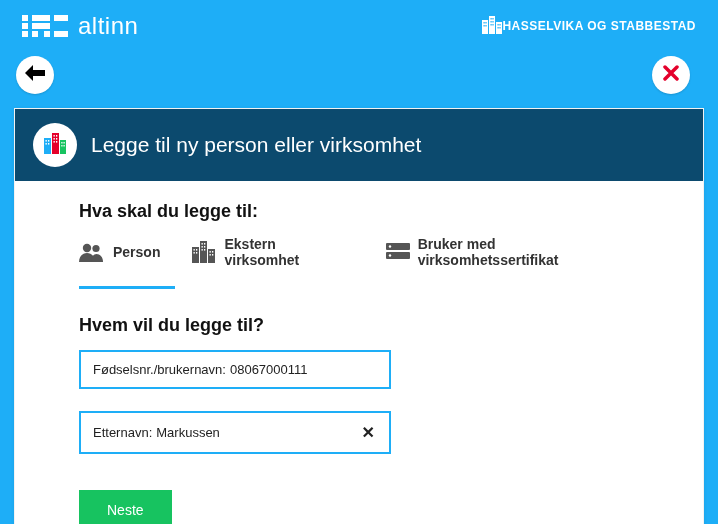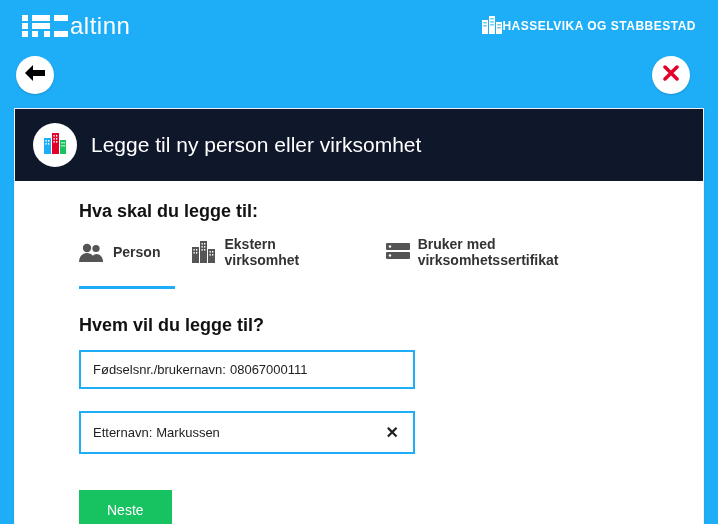--- a/index.html
+++ b/index.html
@@ -13,21 +13,21 @@
     .topbar {
       display: flex;
       justify-content: space-between;
       align-items: center;
       padding: 12px 22px 8px 22px;
       color: #fff;
     }
     .brand {
       display: flex;
       align-items: center;
-      gap: 2px;
+      gap: 10px;
     }
     .brand-logo svg { display: block; }
     .brand-name {
       font-size: 24px;
       font-weight: 400;
       letter-spacing: 0.5px;
     }
     .org {
       display: flex;
       align-items: center;
@@ -54,21 +54,21 @@
       box-shadow: 0 1px 2px rgba(0,0,0,0.15);
     }
     .close-circle { width: 38px; height: 38px; margin-right: 6px; }
     .panel {
       margin: 0 14px 14px 14px;
       background: #fff;
       border: 1px solid rgba(0,0,0,0.05);
       box-shadow: 0 1px 4px rgba(0,0,0,0.08);
     }
     .panel-header {
-      background: #0f172a;
+      background: #0c4a6e;
       color: #fff;
       display: flex;
       align-items: center;
       gap: 14px;
       padding: 14px 18px;
     }
     .header-circle {
       width: 44px;
       height: 44px;
       border-radius: 50%;
@@ -110,21 +110,21 @@
       height: 3px;
       background: #1eaef7;
       width: 96px;
       margin-bottom: 26px;
     }
     .field-wrap {
       border: 2px solid #1eaef7;
       padding: 10px 12px;
       display: flex;
       align-items: center;
-      width: 336px;
+      width: 312px;
       margin-bottom: 22px;
       font-size: 13px;
       color: #222;
     }
     .field-label { color: #222; white-space: nowrap; }
     .field-input {
       border: none;
       outline: none;
       font-size: 13px;
       font-family: inherit;

